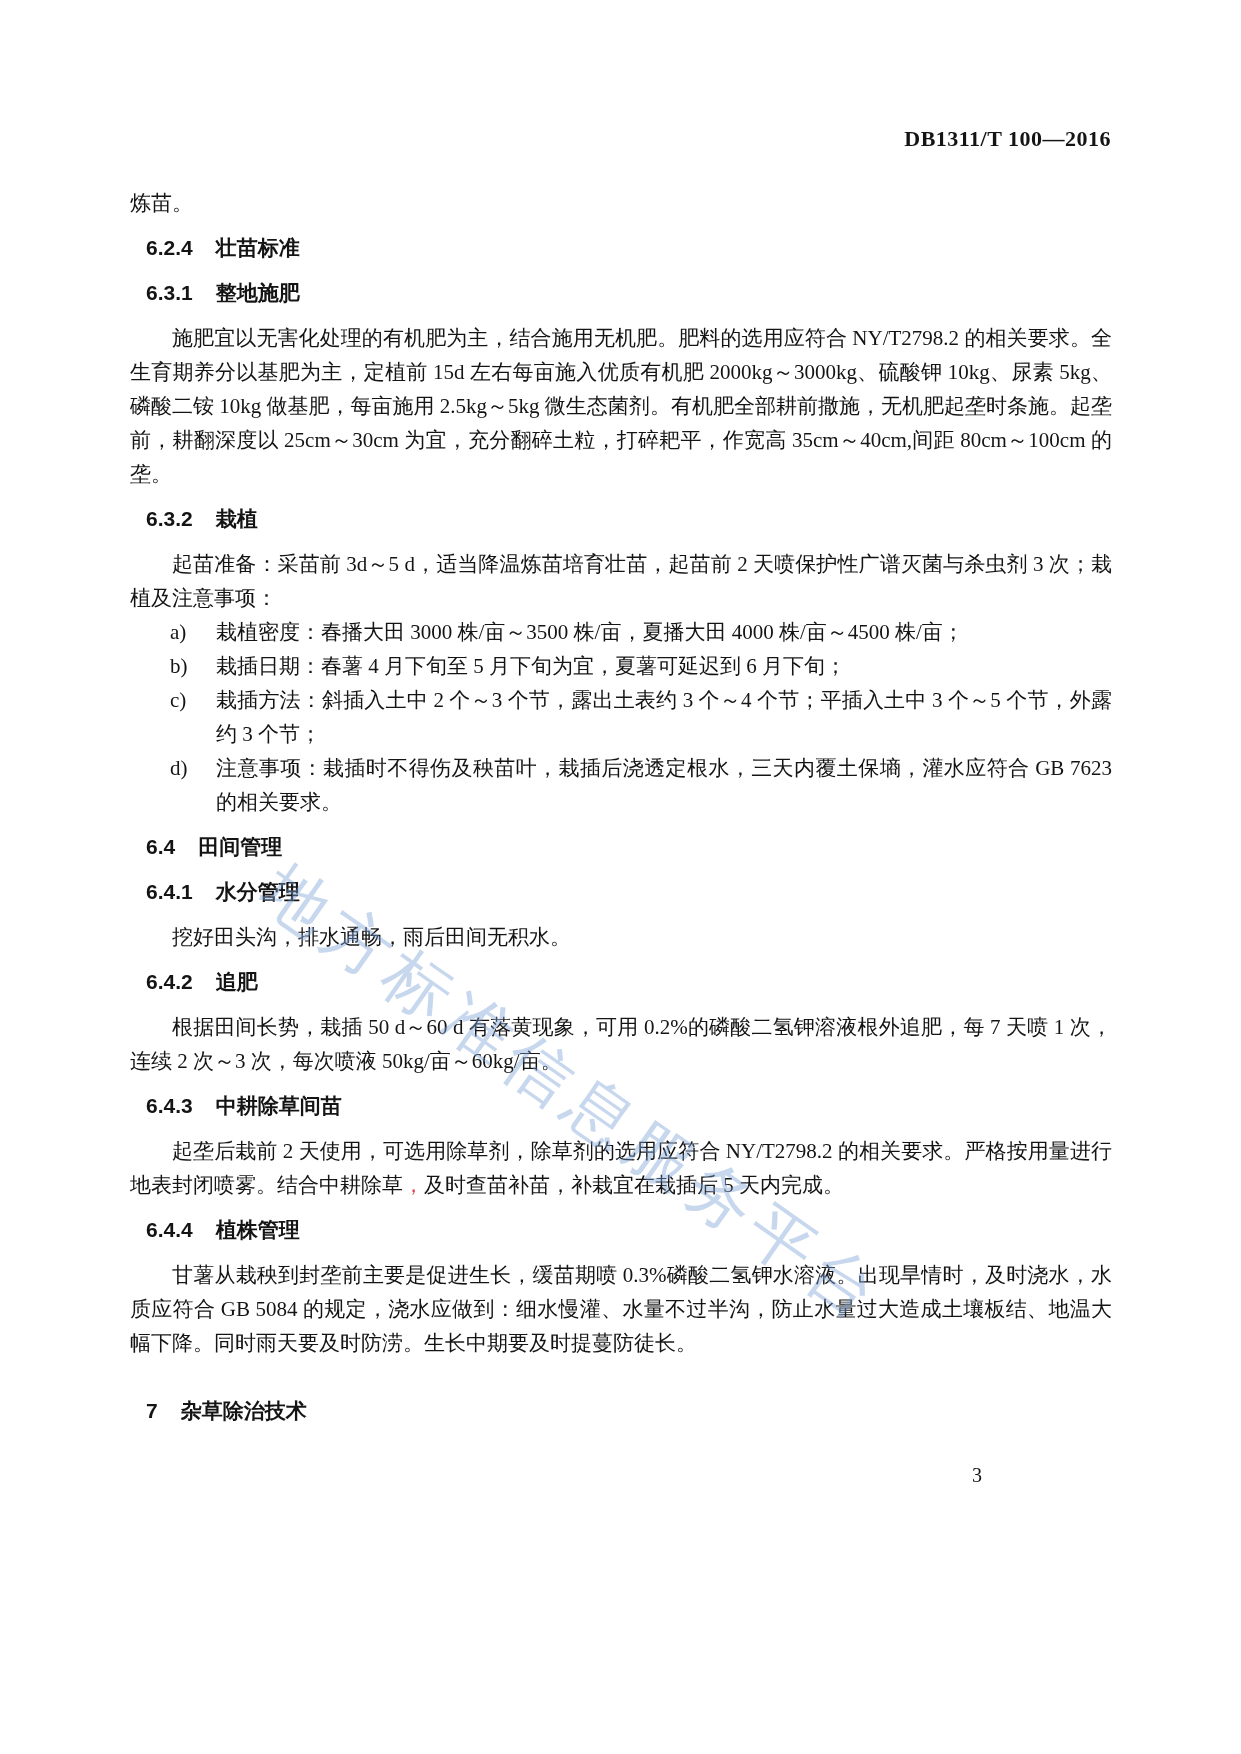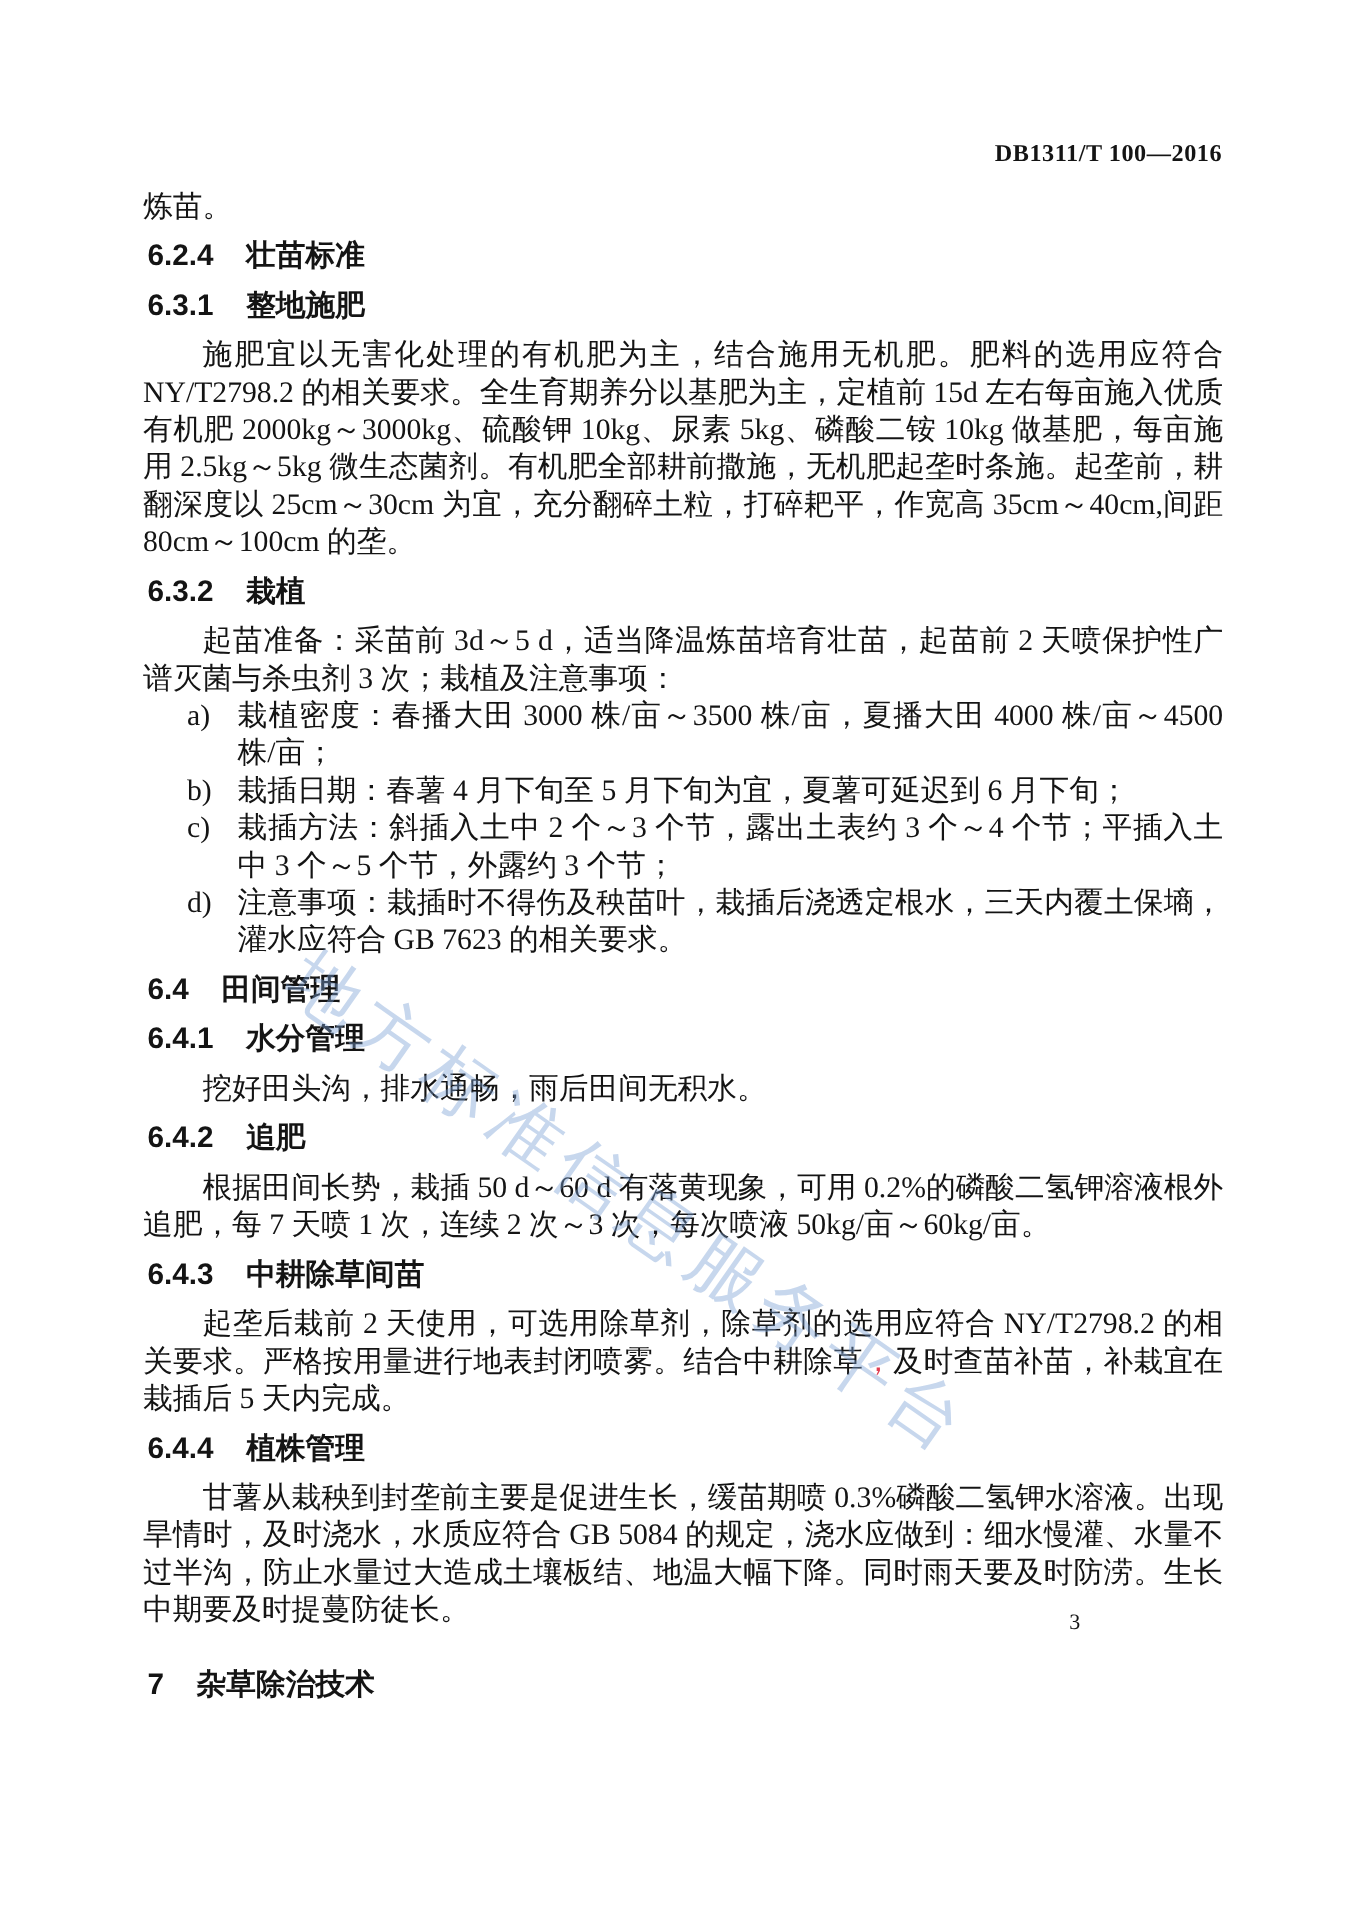--- a/index.html
+++ b/index.html
@@ -20,38 +20,38 @@
     top: 126px;
     right: 130px;
     font-size: 22px;
     font-weight: bold;
     letter-spacing: 0.5px;
   }
 
   .content {
     position: absolute;
     left: 130px;
-    top: 170px;
+    top: 186px;
     width: 982px;
-    font-size: 27px;
+    font-size: 21px;
     line-height: 34px;
     text-align: justify;
   }
 
   .blk { margin: 0; }
 
   .blk.para { text-indent: 2em; }
   .blk.paraflush { text-indent: 0; }
 
   .blk.heading,
   .blk.chapter {
     font-family: "Liberation Sans", "DejaVu Sans", sans-serif;
     font-weight: bold;
     text-indent: 0;
-    margin: 11px 4px;
+    margin: 11px 16px;
   }
   .blk.chapter { margin-top: 34px; }
 
   .blk.heading .num,
   .blk.chapter .num { margin-right: 1.1em; }
 
   .blk.list {
     display: flex;
     padding-left: 40px;
   }

